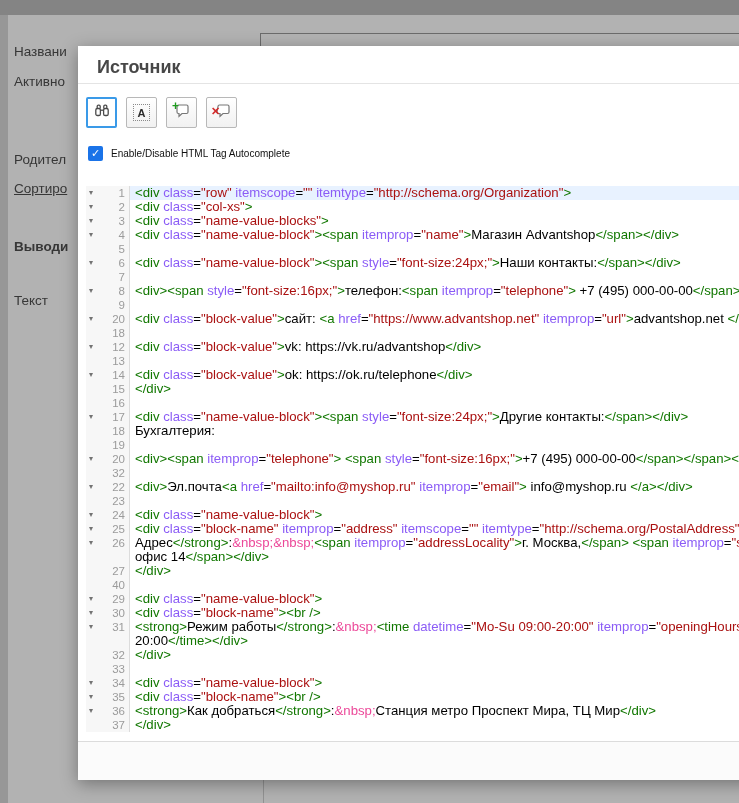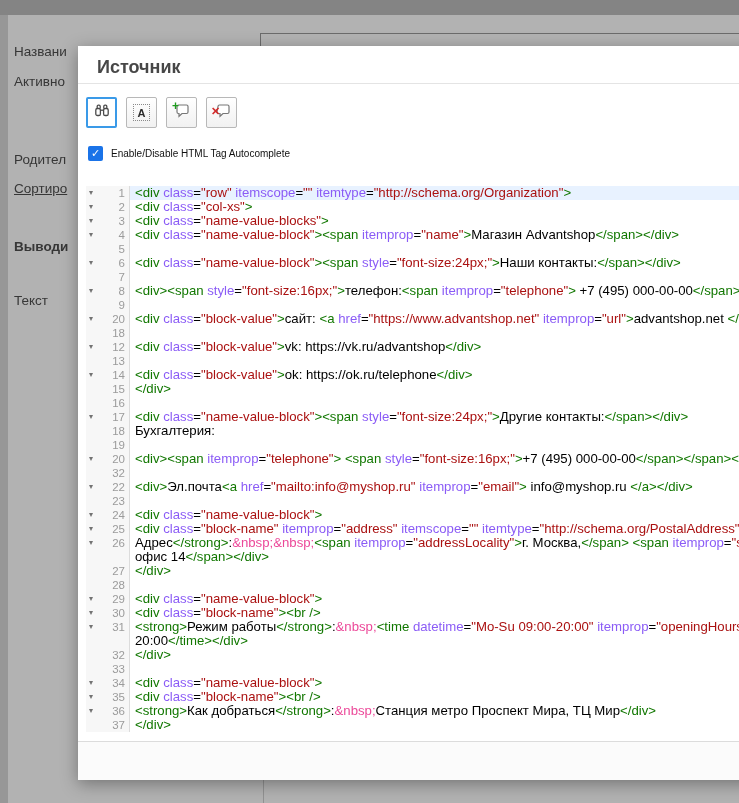--- a/index.html
+++ b/index.html
@@ -307,21 +307,21 @@
         <div class="cm-row">
           <span class="gutter">
             <span class="fold"></span>
             <span class="lnum">27</span>
           </span>
           <span class="code"><span class="tk-t">&lt;/div&gt;</span></span>
         </div>
         <div class="cm-row">
           <span class="gutter">
             <span class="fold"></span>
-            <span class="lnum">28</span>
+            <span class="lnum">40</span>
           </span>
           <span class="code"></span>
         </div>
         <div class="cm-row">
           <span class="gutter">
             <span class="fold">▾</span>
             <span class="lnum">29</span>
           </span>
           <span class="code"><span class="tk-t">&lt;div</span><span class="tk-x"> </span><span class="tk-a">class</span><span class="tk-x">=</span><span class="tk-s">"name-value-block"</span><span class="tk-t">&gt;</span></span>
         </div>

